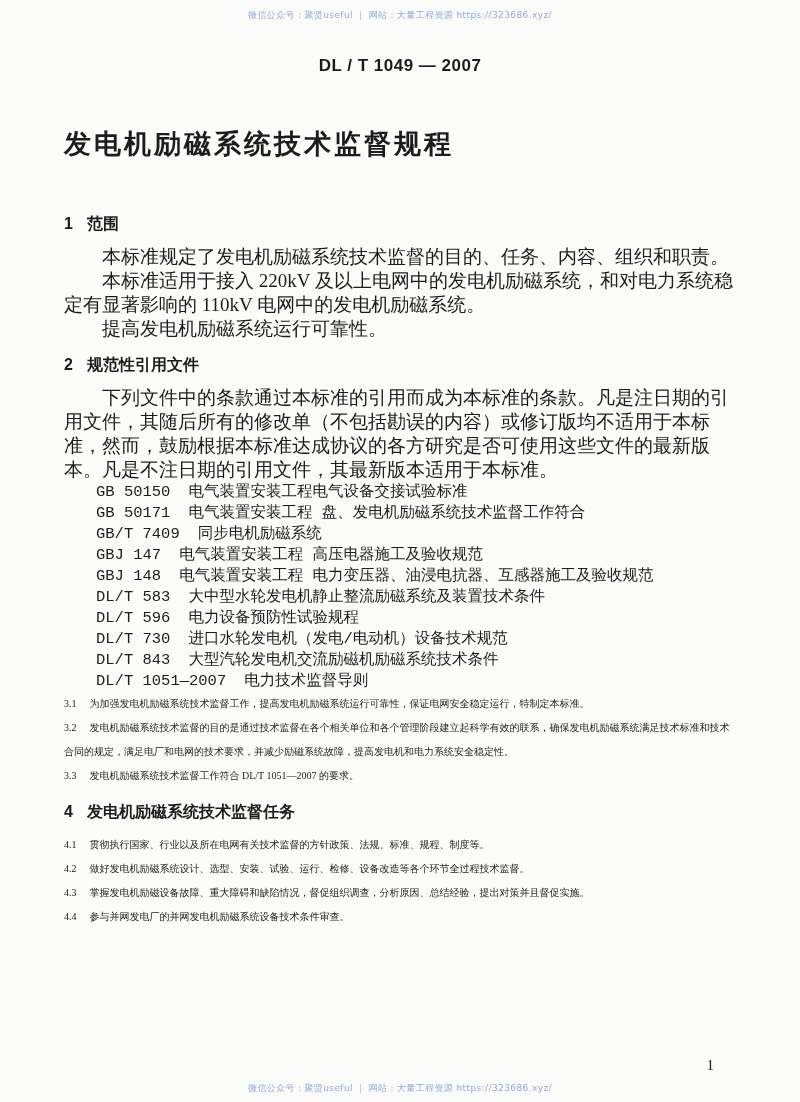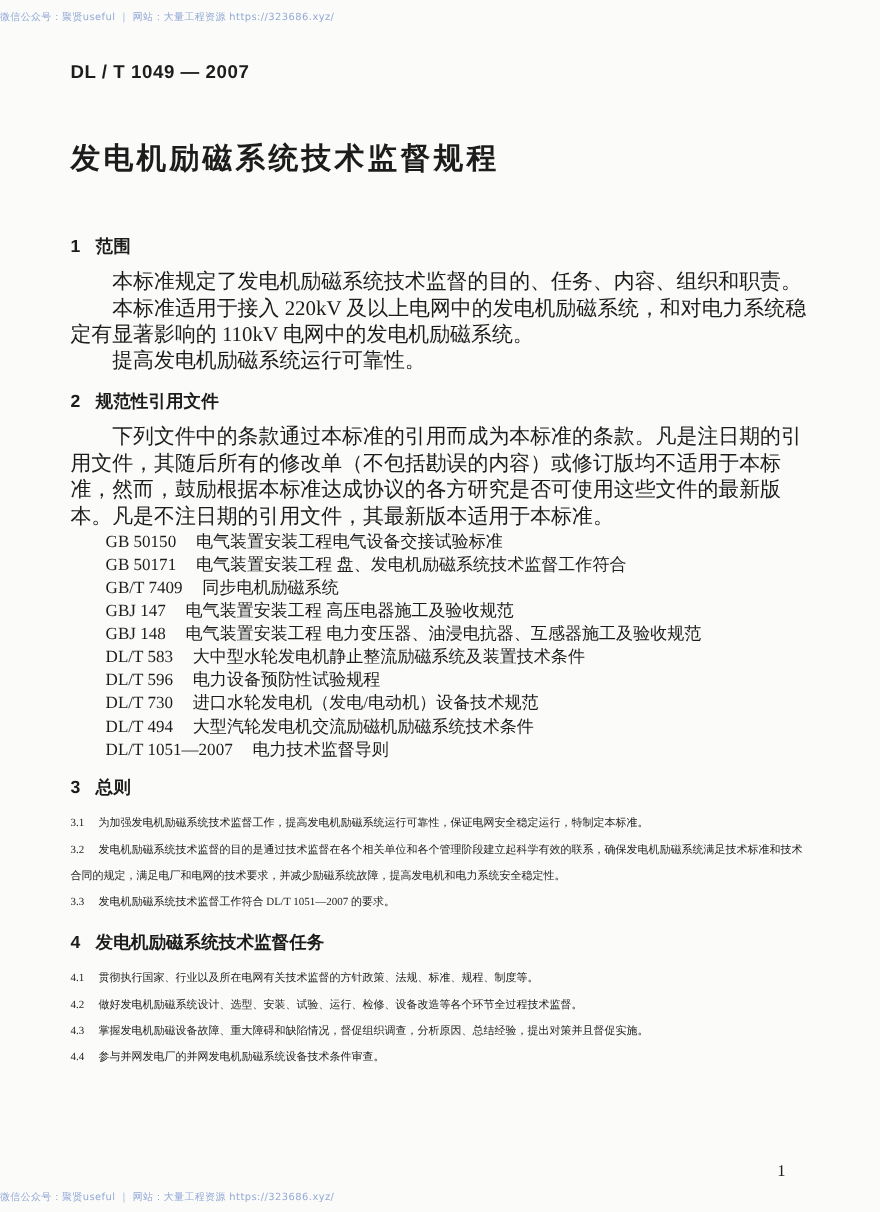--- a/index.html
+++ b/index.html
@@ -3,47 +3,47 @@
 <meta charset="utf-8">
 <style>
   html,body{margin:0;padding:0;}
   body{
     width:800px;height:1102px;
     background:#fbfbf9;color:#1c1c1c;
     font-family:"Liberation Serif","DejaVu Sans",serif;
     position:relative;overflow:hidden;
   }
   .watermark{
-    position:absolute;left:0;width:100%;text-align:left;
+    position:absolute;left:0;width:100%;text-align:center;
     font-family:"DejaVu Sans",sans-serif;
     font-size:9px;color:#93a9d6;letter-spacing:.4px;
   }
   .wm-top{top:9px;}
   .wm-bottom{bottom:7px;}
   .content{padding:56px 64px 0 64px;}
   .doc-number{
-    text-align:left;font-weight:bold;font-size:17px;
+    text-align:center;font-weight:bold;font-size:17px;
     font-family:"Liberation Sans","DejaVu Sans",sans-serif;
     letter-spacing:.5px;
   }
   .doc-title{
     text-align:left;font-weight:bold;font-size:27px;
     letter-spacing:3px;margin-top:50px;
     font-family:"Liberation Sans","DejaVu Sans",sans-serif;
   }
   h2.sec-heading{
     font-size:16px;font-weight:bold;margin:14px 0 10px 0;
     font-family:"Liberation Sans","DejaVu Sans",sans-serif;
   }
   h2.first{margin-top:52px;}
   .sec-num{display:inline-block;margin-right:14px;}
   p.body-p{
     margin:0;font-size:19px;line-height:24px;text-indent:2em;
   }
-  .ref-list{margin:0;padding:0 0 0 2em;list-style:none;}
+  .ref-list{margin:0;padding:0 0 0 2em;list-style:none;font-family:Liberation Mono, monospace;}
   .ref-line{font-size:15.5px;line-height:21px;white-space:nowrap;}
   .ref-code{display:inline-block;margin-right:18px;}
   p.clause{
     margin:0;font-size:10px;line-height:24px;text-indent:0;
   }
   .clause-num{display:inline-block;margin-right:13px;}
   .page-number{
     position:absolute;right:86px;bottom:28px;
     font-size:15px;color:#1c1c1c;
   }
@@ -72,27 +72,24 @@
   <p class="body-p">下列文件中的条款通过本标准的引用而成为本标准的条款。凡是注日期的引用文件，其随后所有的修改单（不包括勘误的内容）或修订版均不适用于本标准，然而，鼓励根据本标准达成协议的各方研究是否可使用这些文件的最新版本。凡是不注日期的引用文件，其最新版本适用于本标准。</p>
   <ul class="ref-list">
     <li class="ref-line"><span class="ref-code">GB 50150</span><span>电气装置安装工程电气设备交接试验标准</span></li>
     <li class="ref-line"><span class="ref-code">GB 50171</span><span>电气装置安装工程 盘、发电机励磁系统技术监督工作符合</span></li>
     <li class="ref-line"><span class="ref-code">GB/T 7409</span><span>同步电机励磁系统</span></li>
     <li class="ref-line"><span class="ref-code">GBJ 147</span><span>电气装置安装工程 高压电器施工及验收规范</span></li>
     <li class="ref-line"><span class="ref-code">GBJ 148</span><span>电气装置安装工程 电力变压器、油浸电抗器、互感器施工及验收规范</span></li>
     <li class="ref-line"><span class="ref-code">DL/T 583</span><span>大中型水轮发电机静止整流励磁系统及装置技术条件</span></li>
     <li class="ref-line"><span class="ref-code">DL/T 596</span><span>电力设备预防性试验规程</span></li>
     <li class="ref-line"><span class="ref-code">DL/T 730</span><span>进口水轮发电机（发电/电动机）设备技术规范</span></li>
-    <li class="ref-line"><span class="ref-code">DL/T 494</span><span>大型汽轮发电机交流励磁机励磁系统技术条件</span></li>
+    <li class="ref-line"><span class="ref-code">DL/T 843</span><span>大型汽轮发电机交流励磁机励磁系统技术条件</span></li>
     <li class="ref-line"><span class="ref-code">DL/T 1051—2007</span><span>电力技术监督导则</span></li>
   </ul>
 
-  <h2 class="sec-heading">
-    <span class="sec-num">3</span><span>总则</span>
-  </h2>
   <p class="clause"><span class="clause-num">3.1</span><span>为加强发电机励磁系统技术监督工作，提高发电机励磁系统运行可靠性，保证电网安全稳定运行，特制定本标准。</span></p>
   <p class="clause"><span class="clause-num">3.2</span><span>发电机励磁系统技术监督的目的是通过技术监督在各个相关单位和各个管理阶段建立起科学有效的联系，确保发电机励磁系统满足技术标准和技术合同的规定，满足电厂和电网的技术要求，并减少励磁系统故障，提高发电机和电力系统安全稳定性。</span></p>
   <p class="clause"><span class="clause-num">3.3</span><span>发电机励磁系统技术监督工作符合 DL/T 1051—2007 的要求。</span></p>
 
   <h2 class="sec-heading">
     <span class="sec-num">4</span><span>发电机励磁系统技术监督任务</span>
   </h2>
   <p class="clause"><span class="clause-num">4.1</span><span>贯彻执行国家、行业以及所在电网有关技术监督的方针政策、法规、标准、规程、制度等。</span></p>
   <p class="clause"><span class="clause-num">4.2</span><span>做好发电机励磁系统设计、选型、安装、试验、运行、检修、设备改造等各个环节全过程技术监督。</span></p>
   <p class="clause"><span class="clause-num">4.3</span><span>掌握发电机励磁设备故障、重大障碍和缺陷情况，督促组织调查，分析原因、总结经验，提出对策并且督促实施。</span></p>

